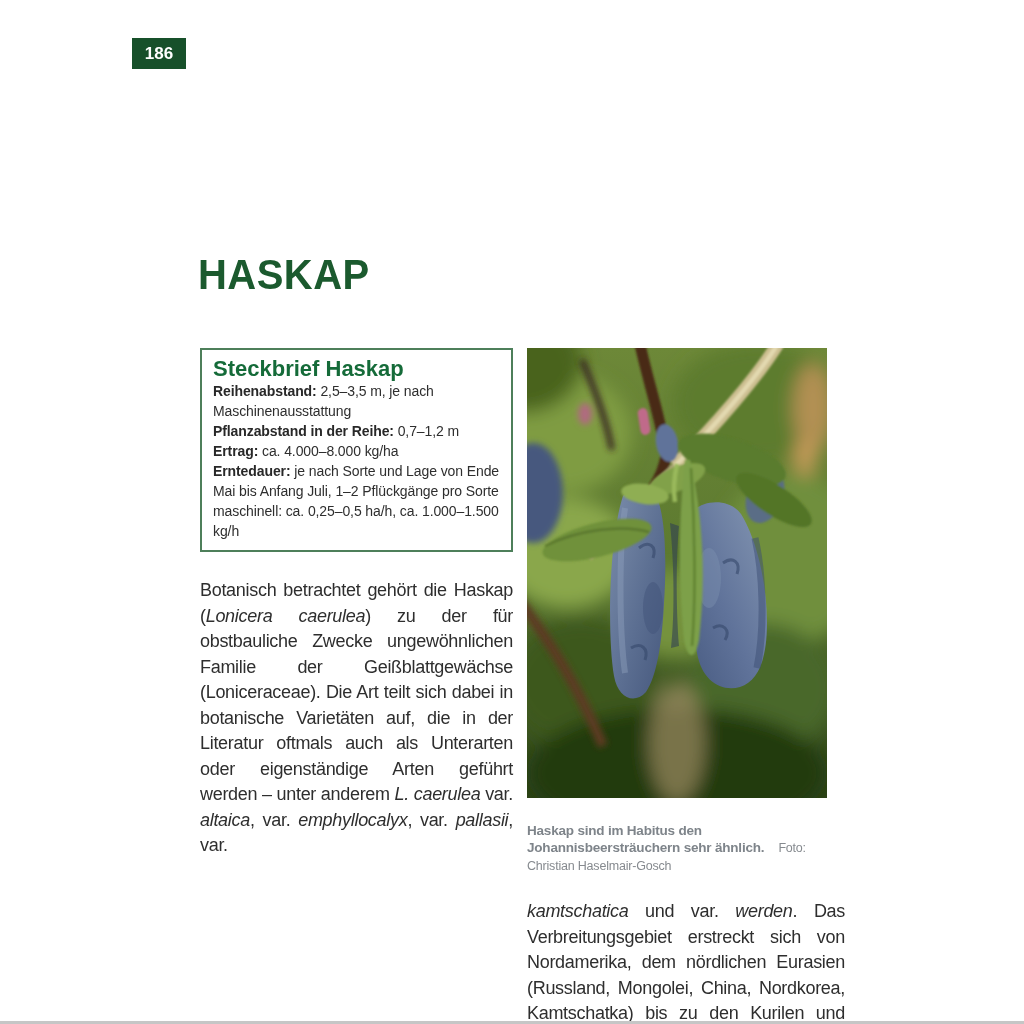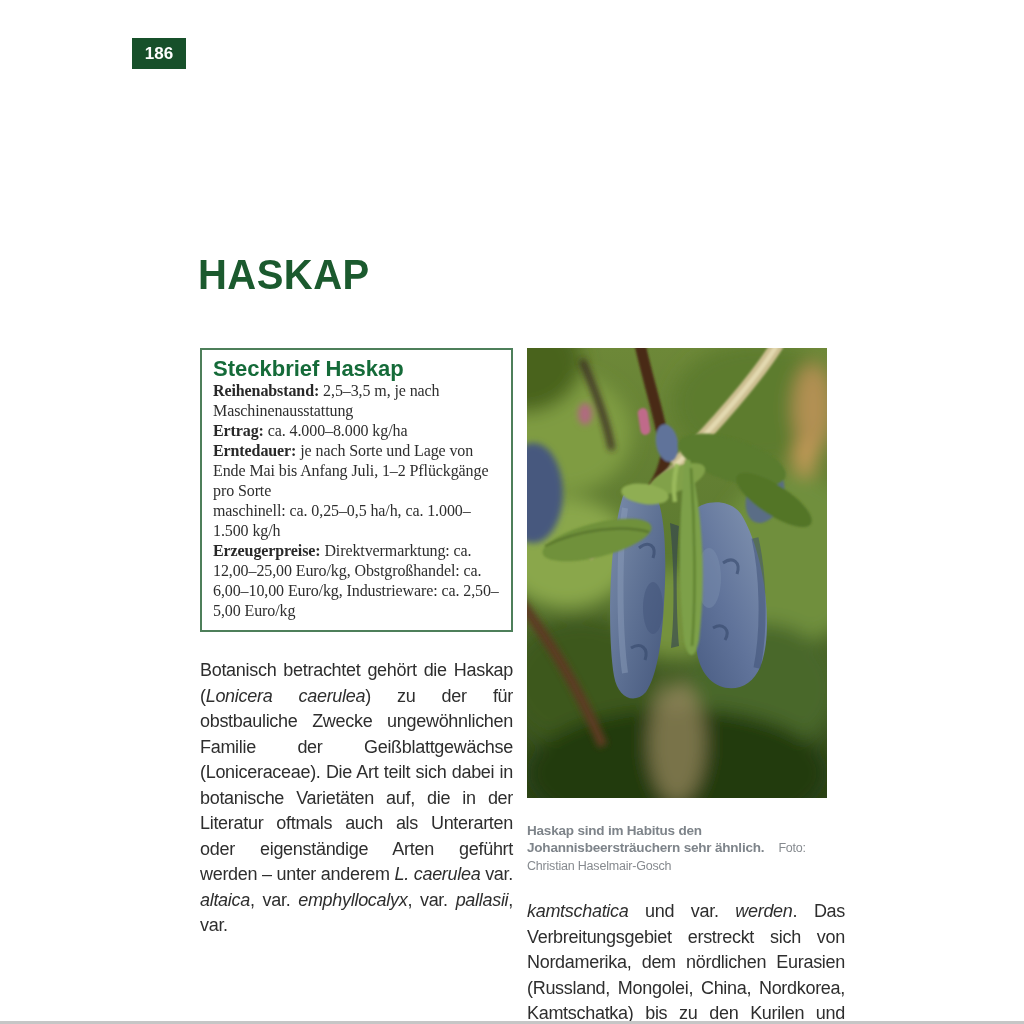--- a/index.html
+++ b/index.html
@@ -22,21 +22,21 @@
     position:absolute; left:200px; top:348px; width:646px;
     display:flex; gap:14px; align-items:flex-start;
   }
   .col-left { width:313px; flex:0 0 313px; }
   .col-right { width:319px; flex:0 0 319px; }
   .infobox {
     box-sizing:border-box; width:313px;
     border:2px solid #4d7f5a; padding:7px 9px 9px 11px;
   }
   .infobox-title { color:#156b39; font-weight:bold; font-size:22px; line-height:24px; }
-  .sb-item { font-size:16px; line-height:20px; letter-spacing:-0.1px; color:#2e2e2e;font-family:Liberation Serif, serif; }
+  .sb-item { font-size:14px; line-height:20px; letter-spacing:-0.1px; color:#2e2e2e; }
   .sb-item b { font-weight:bold; color:#282828; }
   .body-text {
     margin:26px 0 0 0; font-size:18px; line-height:25.5px; letter-spacing:-0.3px;
     color:#2e2e2e; text-align:justify; width:313px;
   }
   .col-right .body-text { margin-top:24px; width:318px; }
   .body-text i { font-style:italic; }
   figure { margin:0; }
   .photo { display:block; width:300px; height:450px; }
   figcaption {
@@ -58,24 +58,24 @@
 
   <h1 class="title">HASKAP</h1>
 
   <div class="content">
 
     <div class="col-left">
       <div class="infobox">
         <div class="infobox-title">Steckbrief Haskap</div>
         <div class="infobox-body">
             <div class="sb-item"><b>Reihenabstand:</b> 2,5–3,5 m, je nach Maschinenausstattung</div>
+            <div class="sb-item"><b>Pflanzabstand in der Reihe:</b> 0,7–1,2 m</div>
             <div class="sb-item"><b>Ertrag:</b> ca. 4.000–8.000 kg/ha</div>
             <div class="sb-item"><b>Erntedauer:</b> je nach Sorte und Lage von Ende Mai bis Anfang Juli, 1–2 Pflück­gänge pro Sorte</div>
             <div class="sb-item">maschinell: ca. 0,25–0,5 ha/h, ca. 1.000–1.500 kg/h</div>
-            <div class="sb-item"><b>Erzeugerpreise:</b> Direktvermarktung: ca. 12,00–25,00 Euro/kg, Obstgroßhandel: ca. 6,00–10,00 Euro/kg, Industrieware: ca. 2,50–5,00 Euro/kg</div>
           </div>
       </div>
       <p class="body-text"><span>Botanisch betrachtet gehört die Haskap (</span><i>Lonicera caerulea</i><span>) zu der für obstbauliche Zwecke ungewöhnlichen Familie der Geiß­blattgewächse (Loniceraceae). Die Art teilt sich dabei in botanische Varietäten auf, die in der Literatur oftmals auch als Unterarten oder eigenständige Arten geführt werden – unter anderem </span><i>L. caerulea</i><span> var. </span><i>altaica</i><span>, var. </span><i>emphyllocalyx</i><span>, var. </span><i>pallasii</i><span>, var. </span></p>
     </div>
 
     <div class="col-right">
       <figure>
         <svg class="photo" viewBox="0 0 300 450" role="img">
           <defs>
             <linearGradient id="bgG" x1="0" y1="0" x2="0" y2="1">

